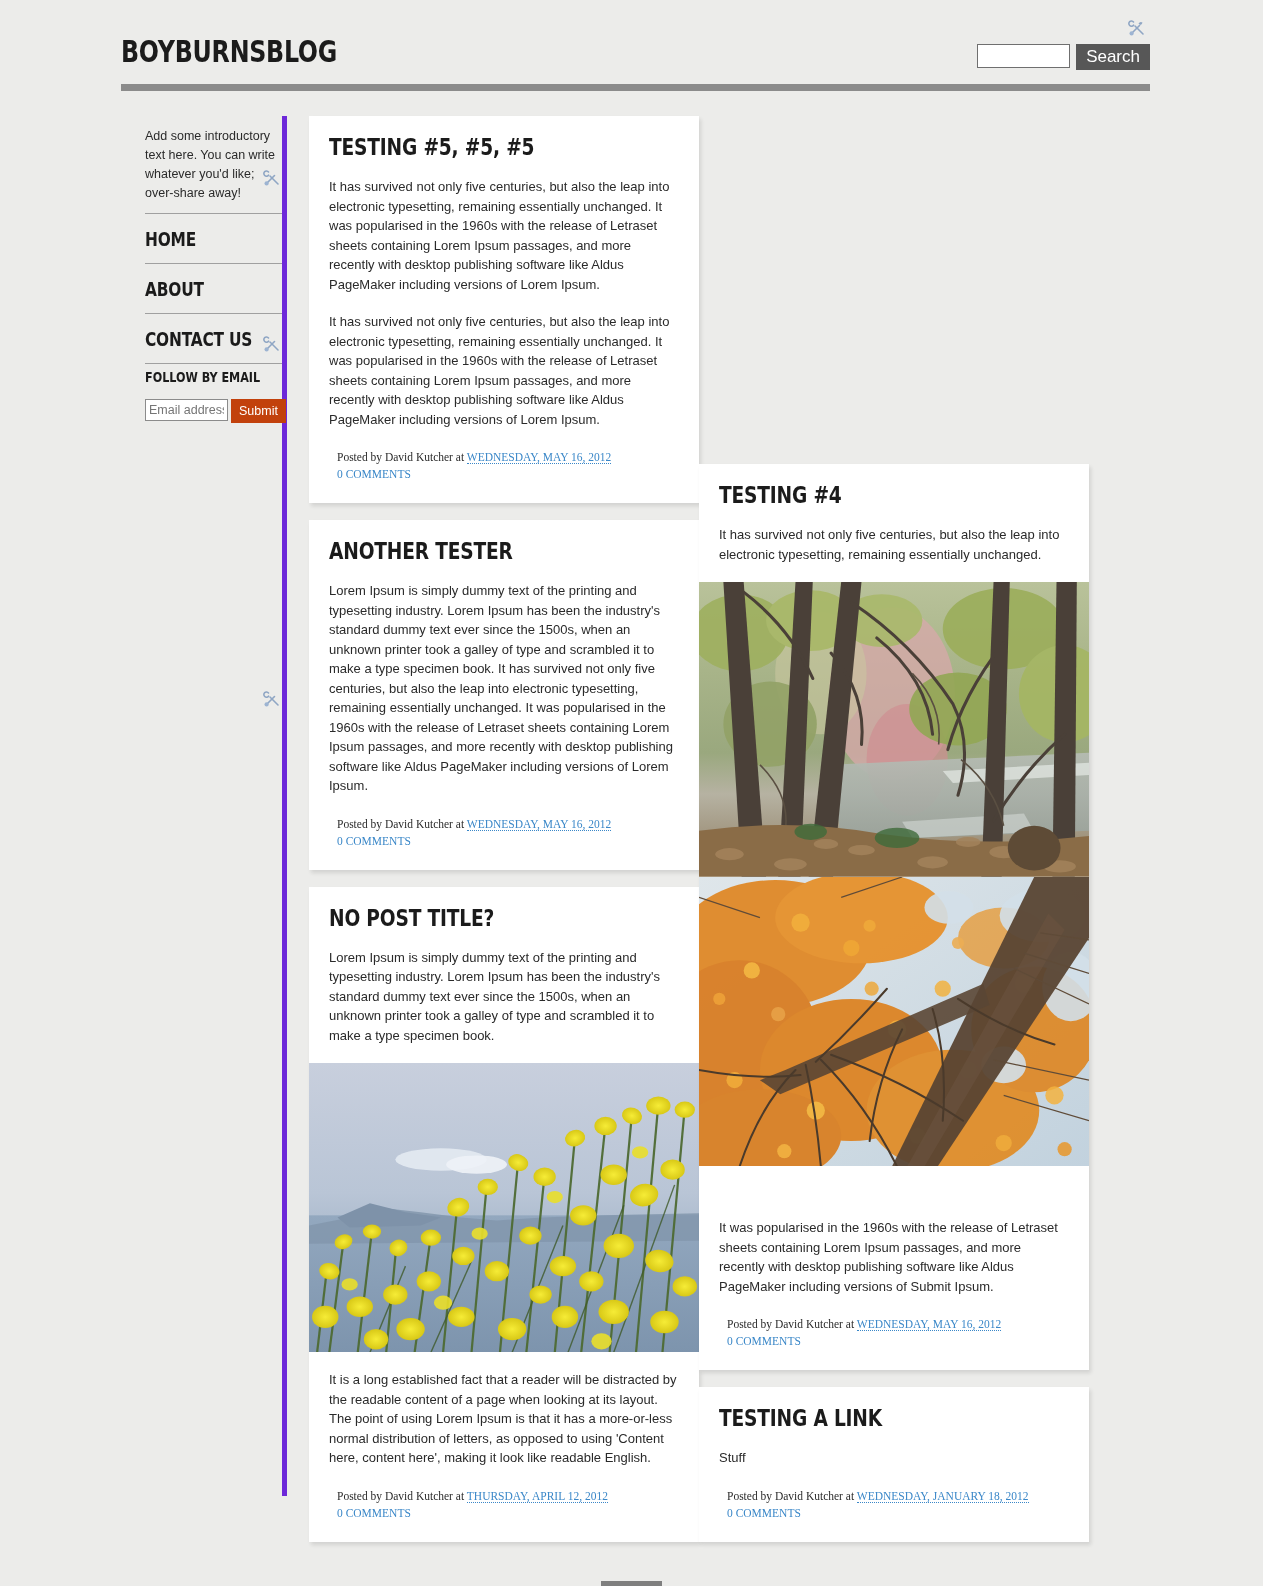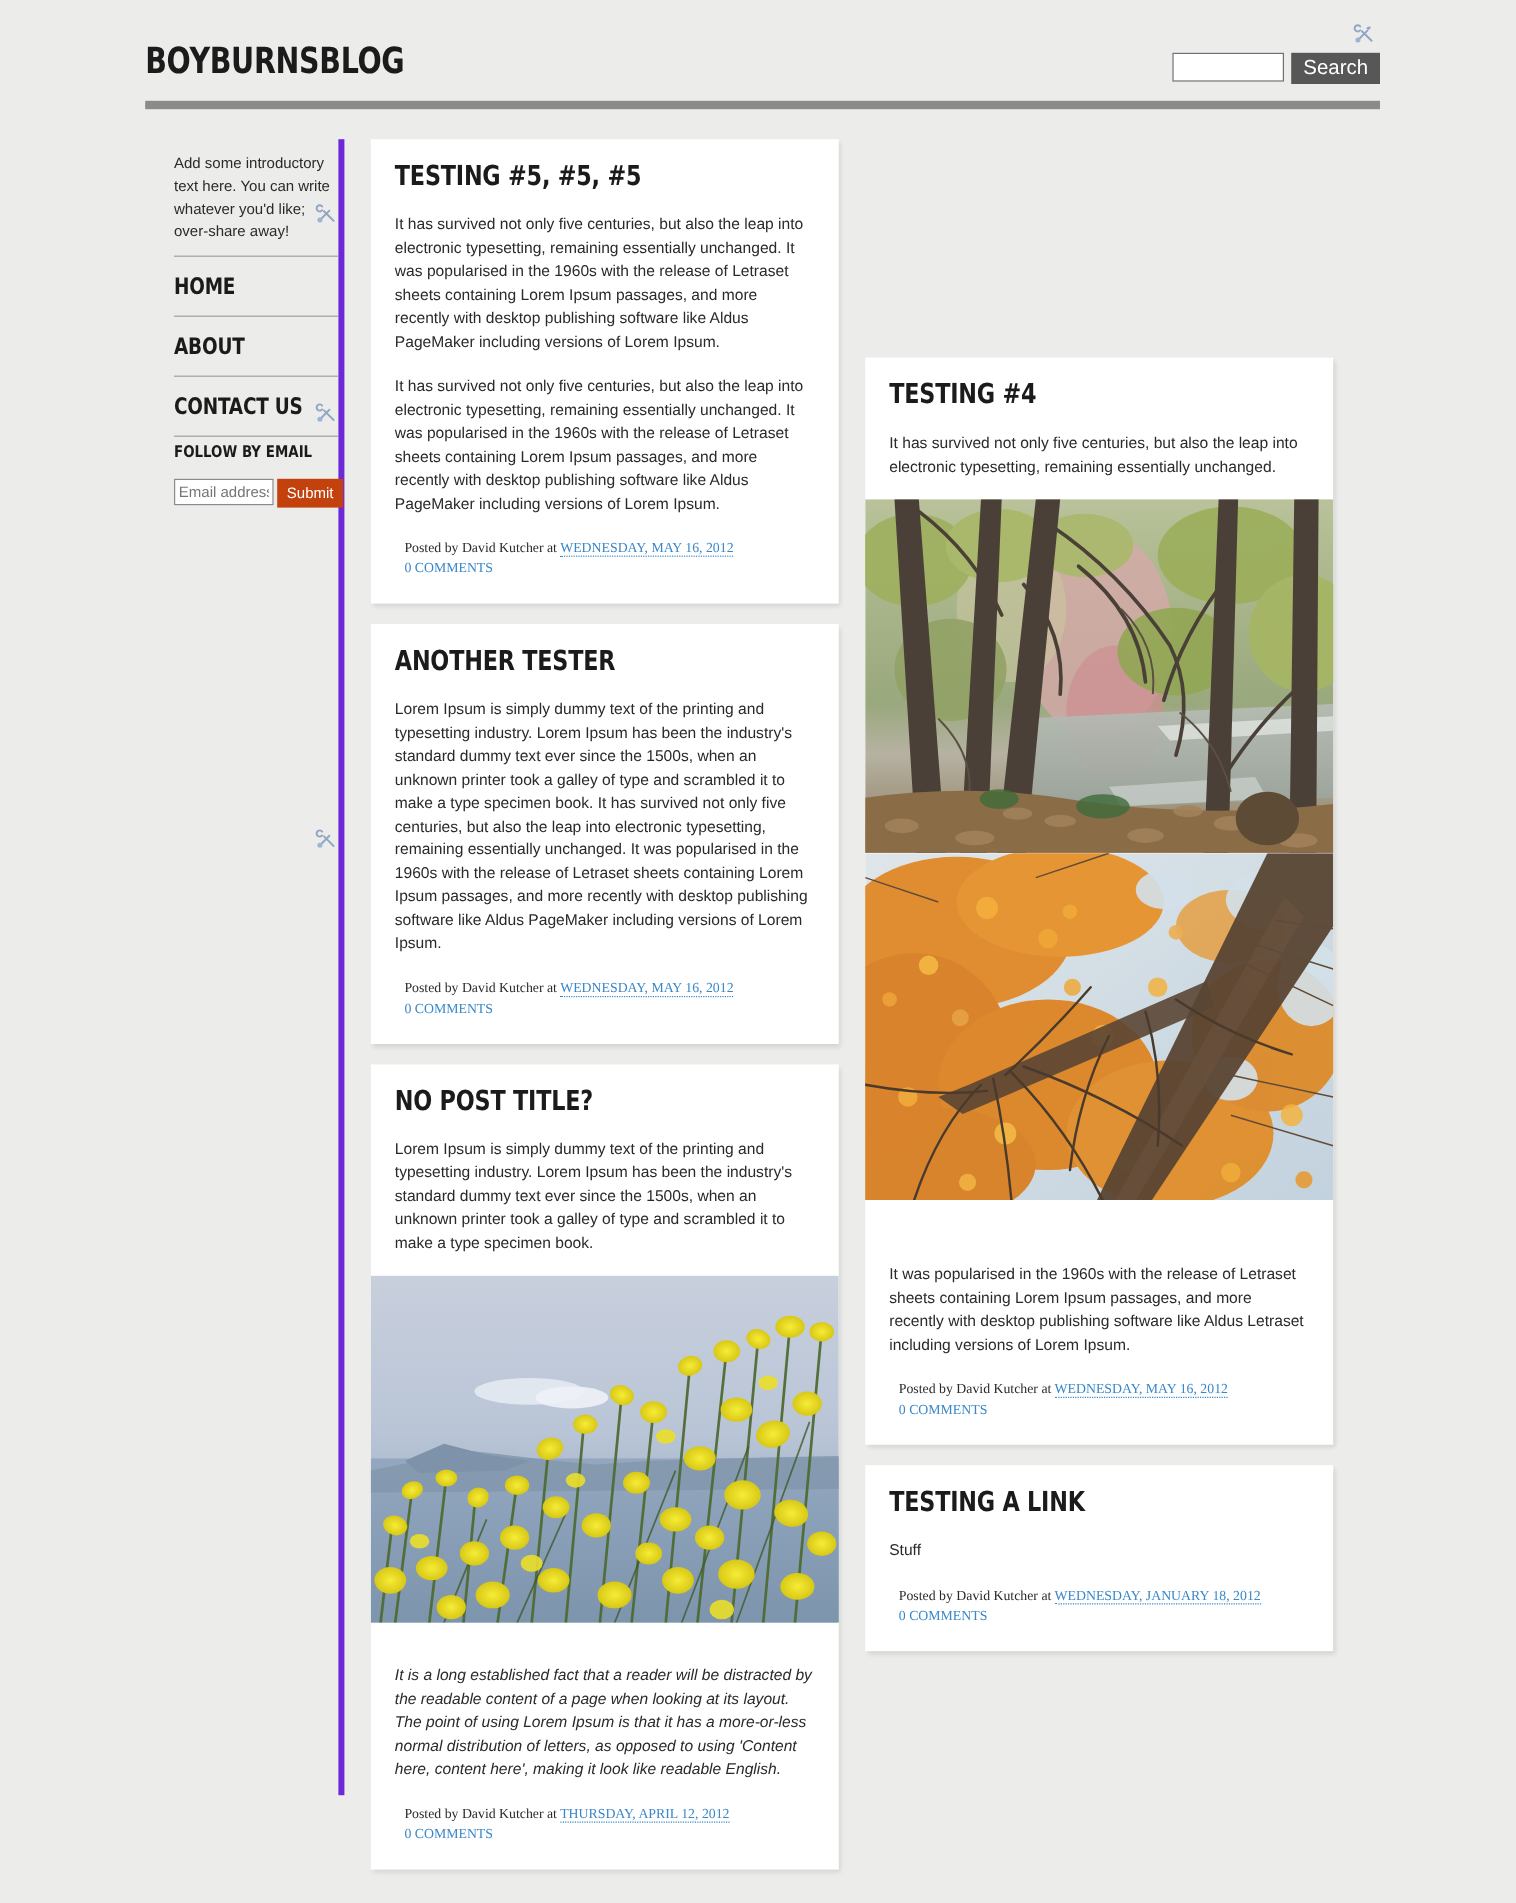--- a/index.html
+++ b/index.html
@@ -160,22 +160,21 @@
     cursor: pointer;
     font-family: "Liberation Sans", sans-serif;
   }
   .wrench-follow { left: 117px; top: 325px; }
 
   
   .content-cols {
     display: flex;
     flex: 1 1 auto;
     padding-left: 22px;
-    gap: 22px;
-    align-items: center;
+    align-items: flex-end;
   }
   .col { width: 390px; flex: 0 0 390px; }
   .post {
     background: #ffffff;
     margin-bottom: 17px;
     padding: 18px 20px 20px 20px;
     box-shadow: 2px 3px 4px rgba(0,0,0,0.11);
   }
   .post-title {
     font-family: "Liberation Sans Narrow", "DejaVu Sans Condensed", "Liberation Sans", sans-serif;
@@ -452,21 +451,21 @@
                 <g fill="#eadf2a" opacity="0.9">
                   <ellipse cx="40" cy="218" rx="8" ry="6"></ellipse>
                   <ellipse cx="168" cy="168" rx="8" ry="6"></ellipse>
                   <ellipse cx="242" cy="132" rx="8" ry="6"></ellipse>
                   <ellipse cx="326" cy="88" rx="8" ry="6"></ellipse>
                   <ellipse cx="132" cy="236" rx="9" ry="7"></ellipse>
                   <ellipse cx="288" cy="274" rx="10" ry="8"></ellipse>
                 </g>
               </svg>
             </div>
-            <p class="post-para" style="margin-top:34px;font-style:italic;">It is a long established fact that a reader will be distracted by the readable content of a page when looking at its layout. The point of using Lorem Ipsum is that it has a more-or-less normal distribution of letters, as opposed to using 'Content here, content here', making it look like readable English.</p>
+            <p class="post-para" style="margin-top:18px;">It is a long established fact that a reader will be distracted by the readable content of a page when looking at its layout. The point of using Lorem Ipsum is that it has a more-or-less normal distribution of letters, as opposed to using 'Content here, content here', making it look like readable English.</p>
             <div class="post-footer">
               <span>Posted by David Kutcher at</span>
               <a class="meta-link" href="#">THURSDAY, APRIL 12, 2012</a><br>
               <a class="comments-link" href="#">0 COMMENTS</a>
             </div>
           </div>
 
         </div>
 
         <div class="col">
@@ -625,21 +624,21 @@
                 <g opacity="0.9">
                   <circle cx="168" cy="48" r="6" fill="#f0a93a"></circle>
                   <circle cx="255" cy="65" r="6" fill="#ecae55"></circle>
                   <circle cx="84" cy="270" r="7" fill="#f2b141"></circle>
                   <circle cx="360" cy="268" r="7" fill="#e79a34"></circle>
                   <circle cx="20" cy="120" r="6" fill="#eda138"></circle>
                 </g>
               </svg>
             </div>
 
-            <p class="post-para" style="margin-top:52px;">It was popularised in the 1960s with the release of Letraset sheets containing Lorem Ipsum passages, and more recently with desktop publishing software like Aldus Letraset including versions of Lorem Ipsum.</p>
+            <p class="post-para" style="margin-top:52px;">It was popularised in the 1960s with the release of Letraset sheets containing Lorem Ipsum passages, and more recently with desktop publishing software like Aldus PageMaker including versions of Submit Ipsum.</p>
             <div class="post-footer">
               <span>Posted by David Kutcher at</span>
               <a class="meta-link" href="#">WEDNESDAY, MAY 16, 2012</a><br>
               <a class="comments-link" href="#">0 COMMENTS</a>
             </div>
           </div>
 
           <div class="post">
             <h2 class="post-title">TESTING A LINK</h2>
             <p class="post-para">Stuff</p>

